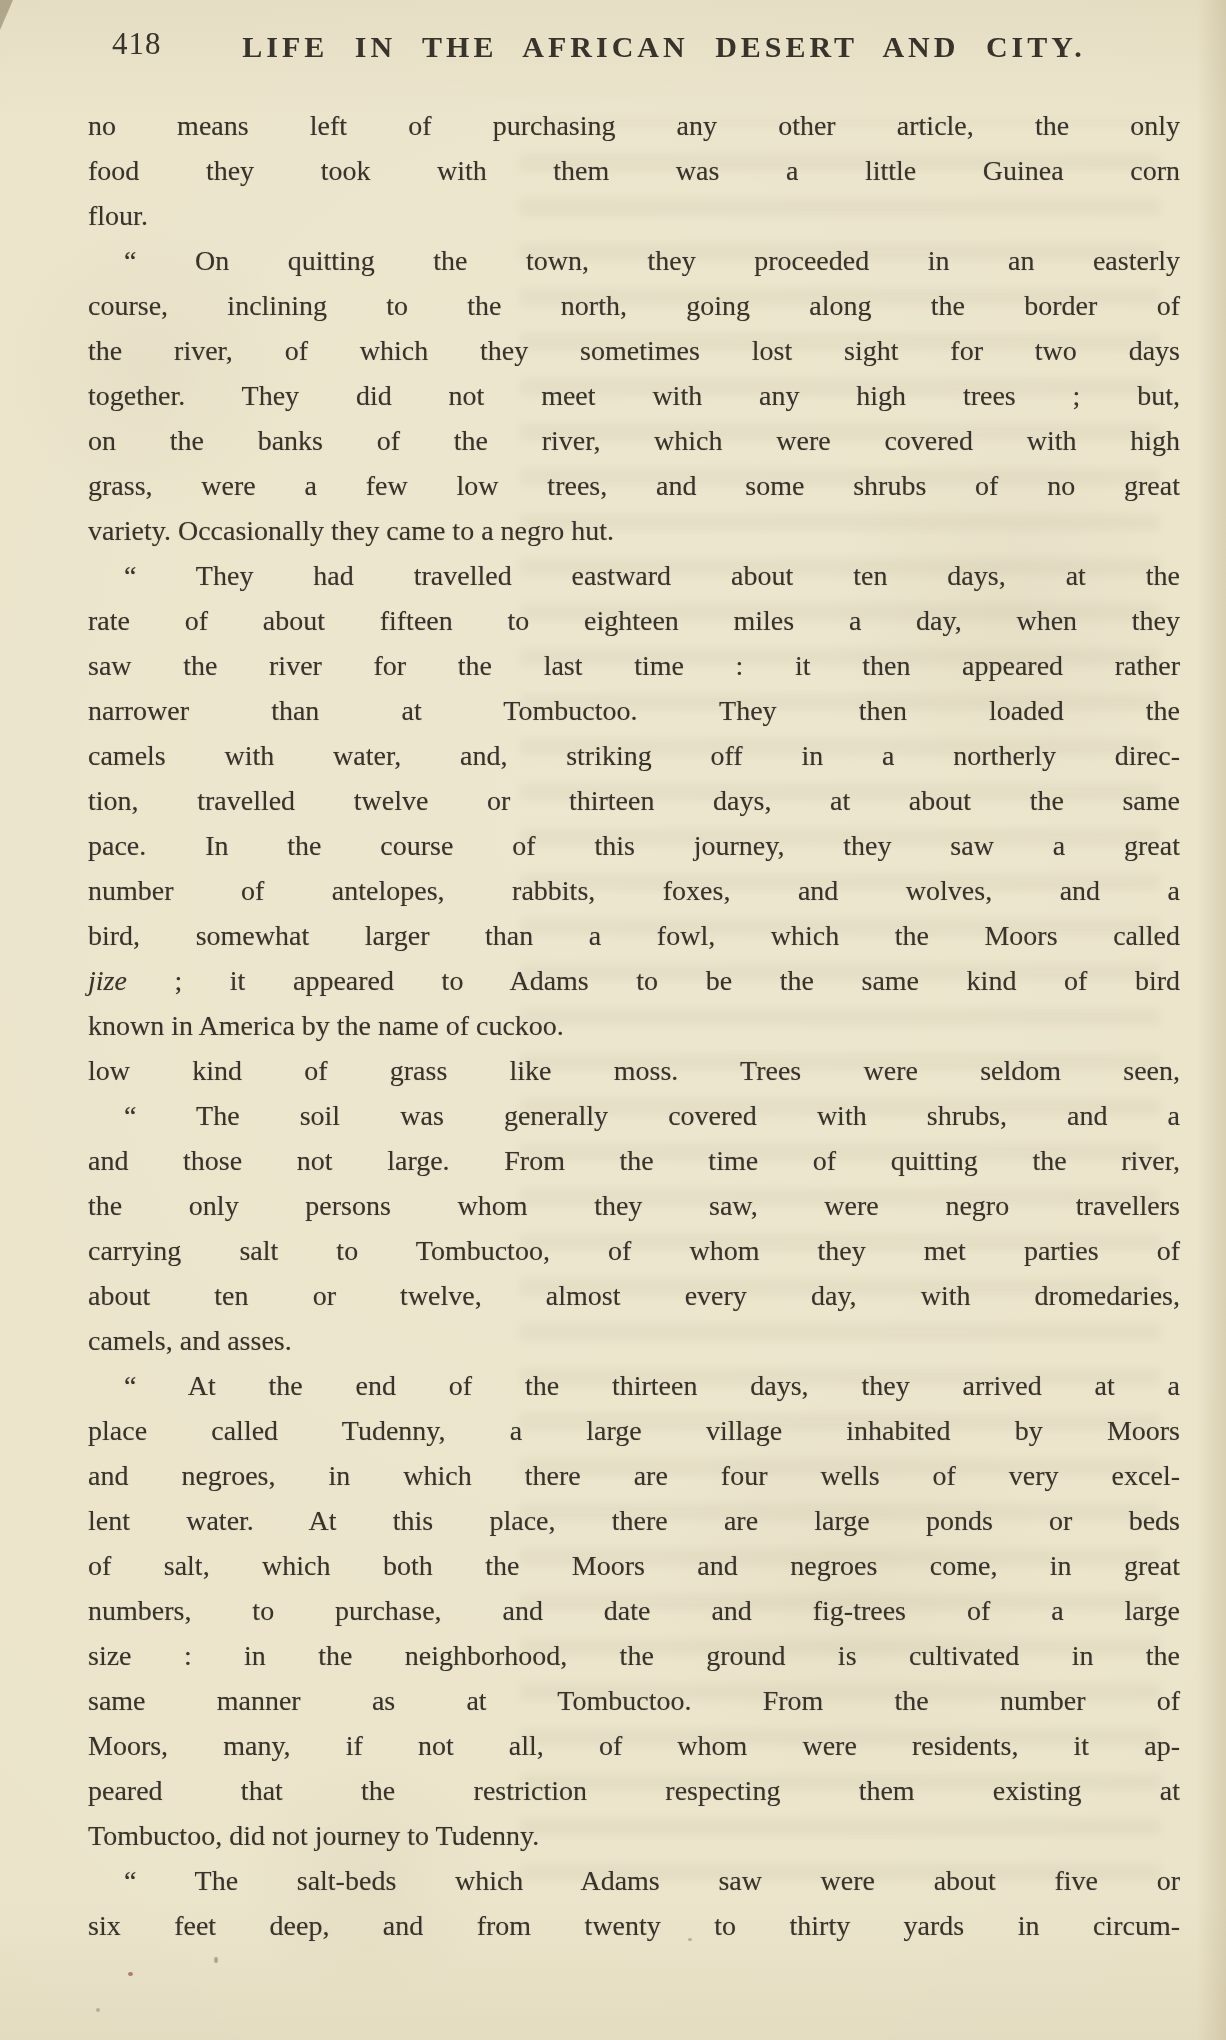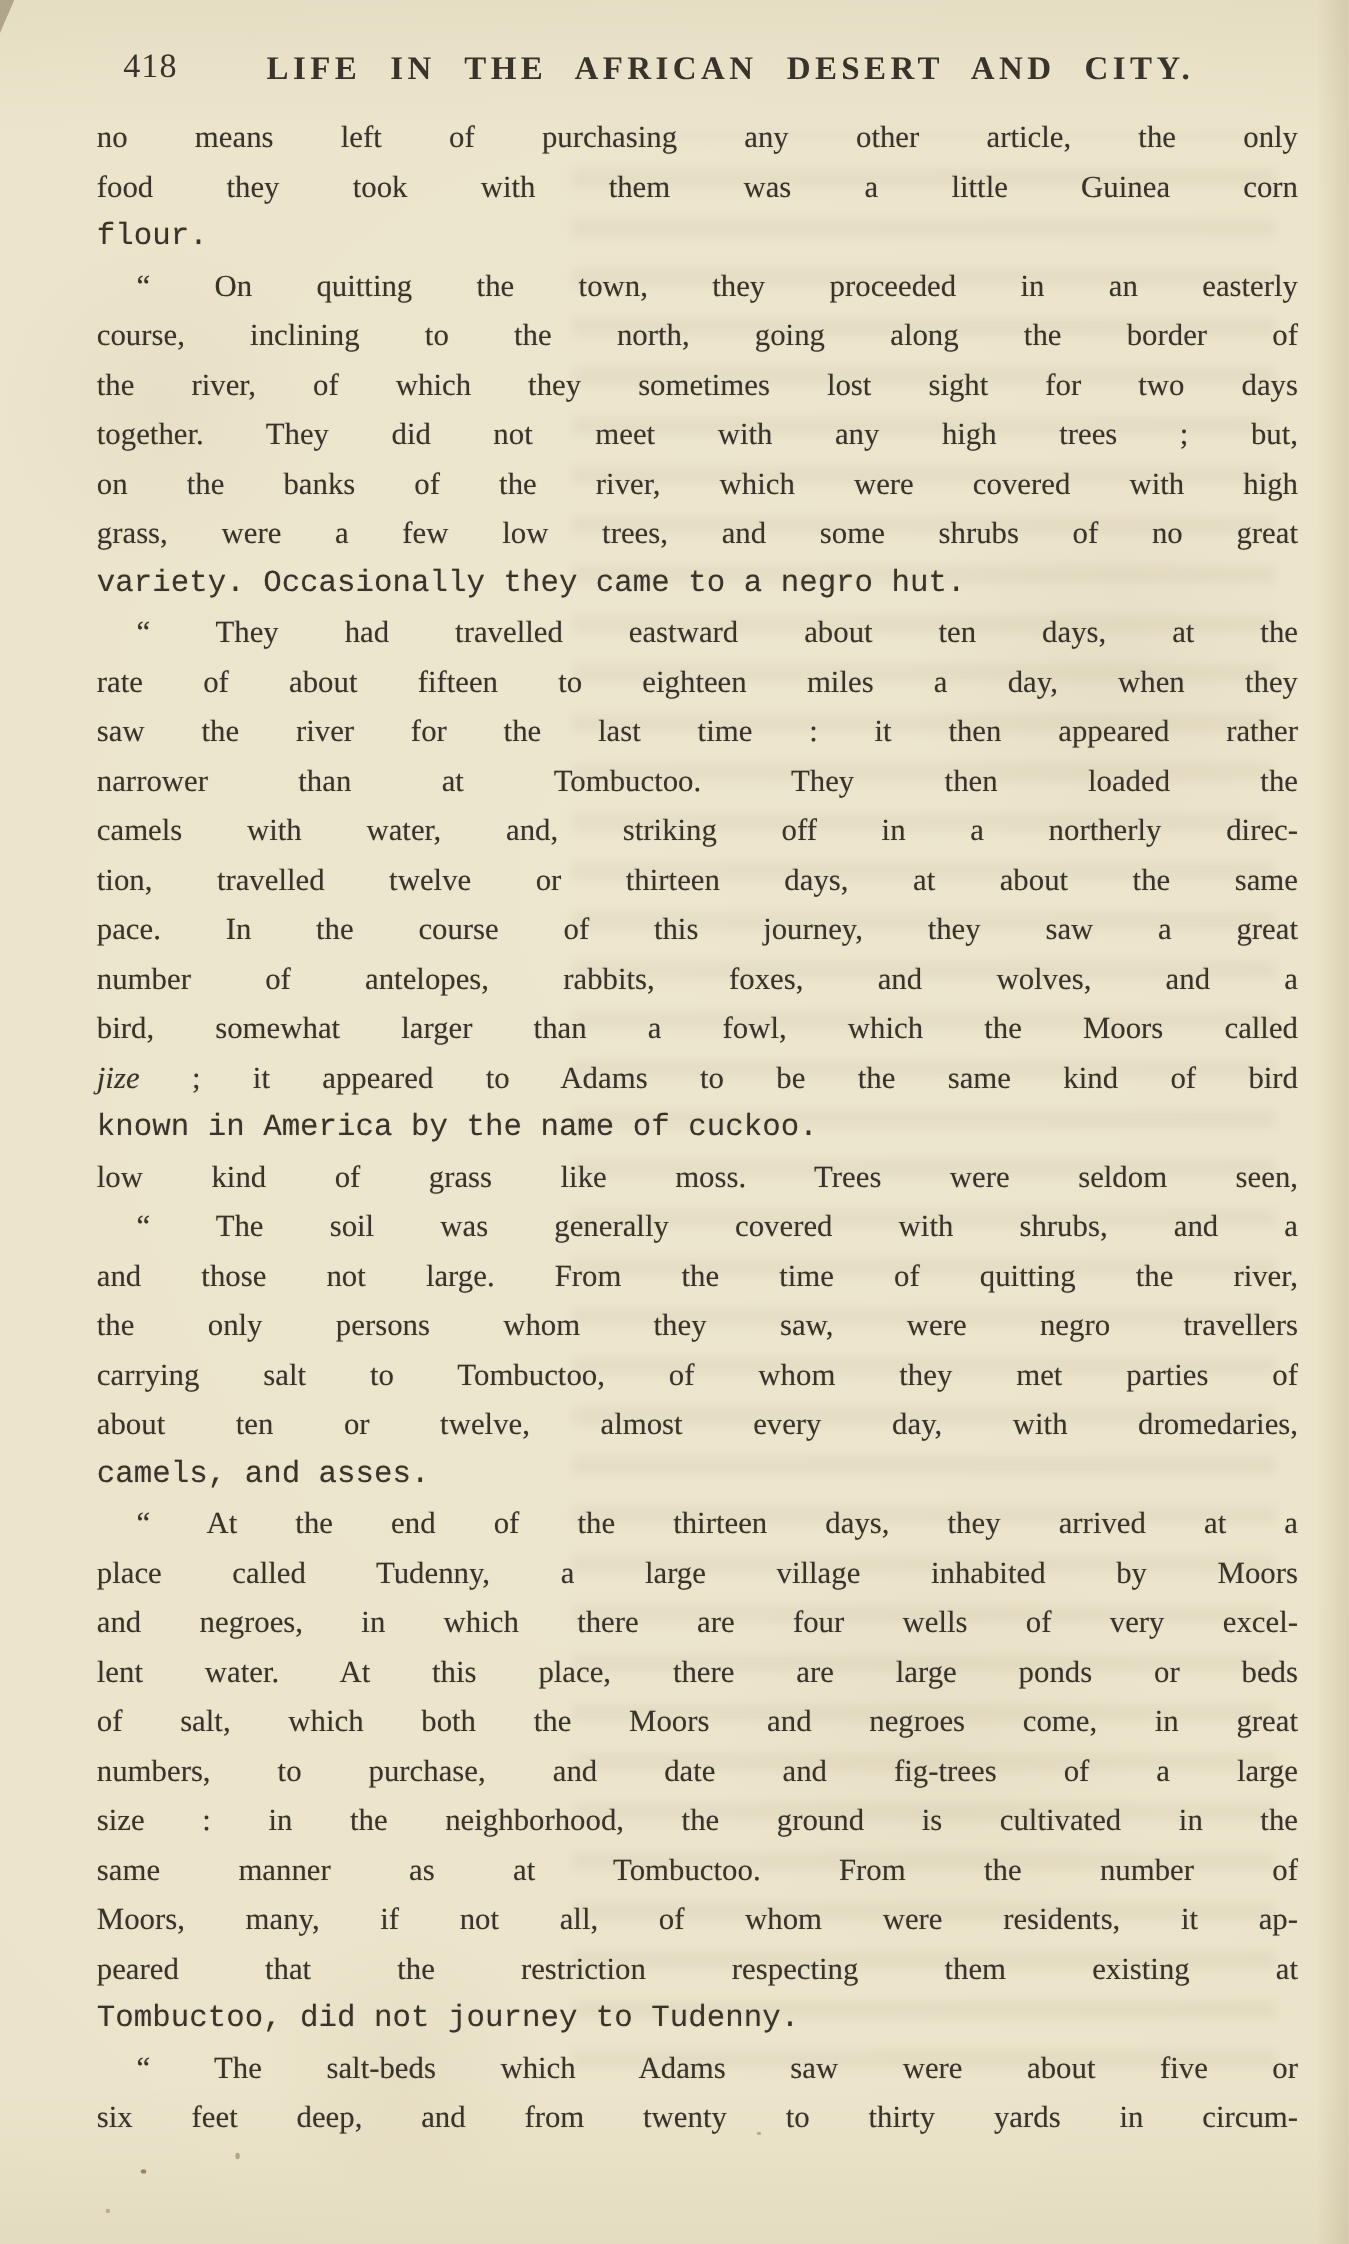--- a/index.html
+++ b/index.html
@@ -49,21 +49,21 @@
     background:#6e6248;opacity:.45;
     clip-path:polygon(0 0,100% 0,0 100%);
   }
   .speck{position:absolute;border-radius:50%;}
   .speck.s1{left:128px;top:1972px;width:5px;height:4px;background:#8a4a33;opacity:.65;}
   .speck.s2{left:214px;top:1957px;width:4px;height:6px;background:#7a6a4a;opacity:.5;}
   .speck.s3{left:688px;top:1938px;width:4px;height:3px;background:#7a6a4a;opacity:.45;}
   .speck.s4{left:96px;top:2008px;width:4px;height:4px;background:#7a6a4a;opacity:.4;}
 
   .header{
-    position:absolute;top:40px;left:88px;width:1092px;height:40px;
+    position:absolute;top:24px;left:88px;width:1092px;height:40px;
   }
   .pagenum{
     position:absolute;left:24px;top:2px;
     font-size:31px;letter-spacing:1px;
   }
   .runtitle{
     position:absolute;left:150px;right:90px;top:6px;
     text-align:center;
     font-size:30px;font-weight:bold;
     letter-spacing:4px;word-spacing:15px;
@@ -73,21 +73,21 @@
     position:absolute;top:103px;left:88px;width:1092px;
     font-size:28px;line-height:45px;
     text-shadow:0 0 1px rgba(56,51,43,0.35);
   }
   .tline{
     height:45px;
     text-align:justify;
     text-align-last:justify;
   }
   .tline.first{text-indent:36px;}
-  .tline.end{text-align-last:left;font-family:Liberation Mono, monospace;}
+  .tline.end{text-align-last:left;}
   .ital{font-style:italic;}
 </style>
 </head>
 <body>
 
 <div class="sheet">
 
   <div class="texture"></div>
   <div class="showthrough"></div>
   <div class="edge-right"></div>

